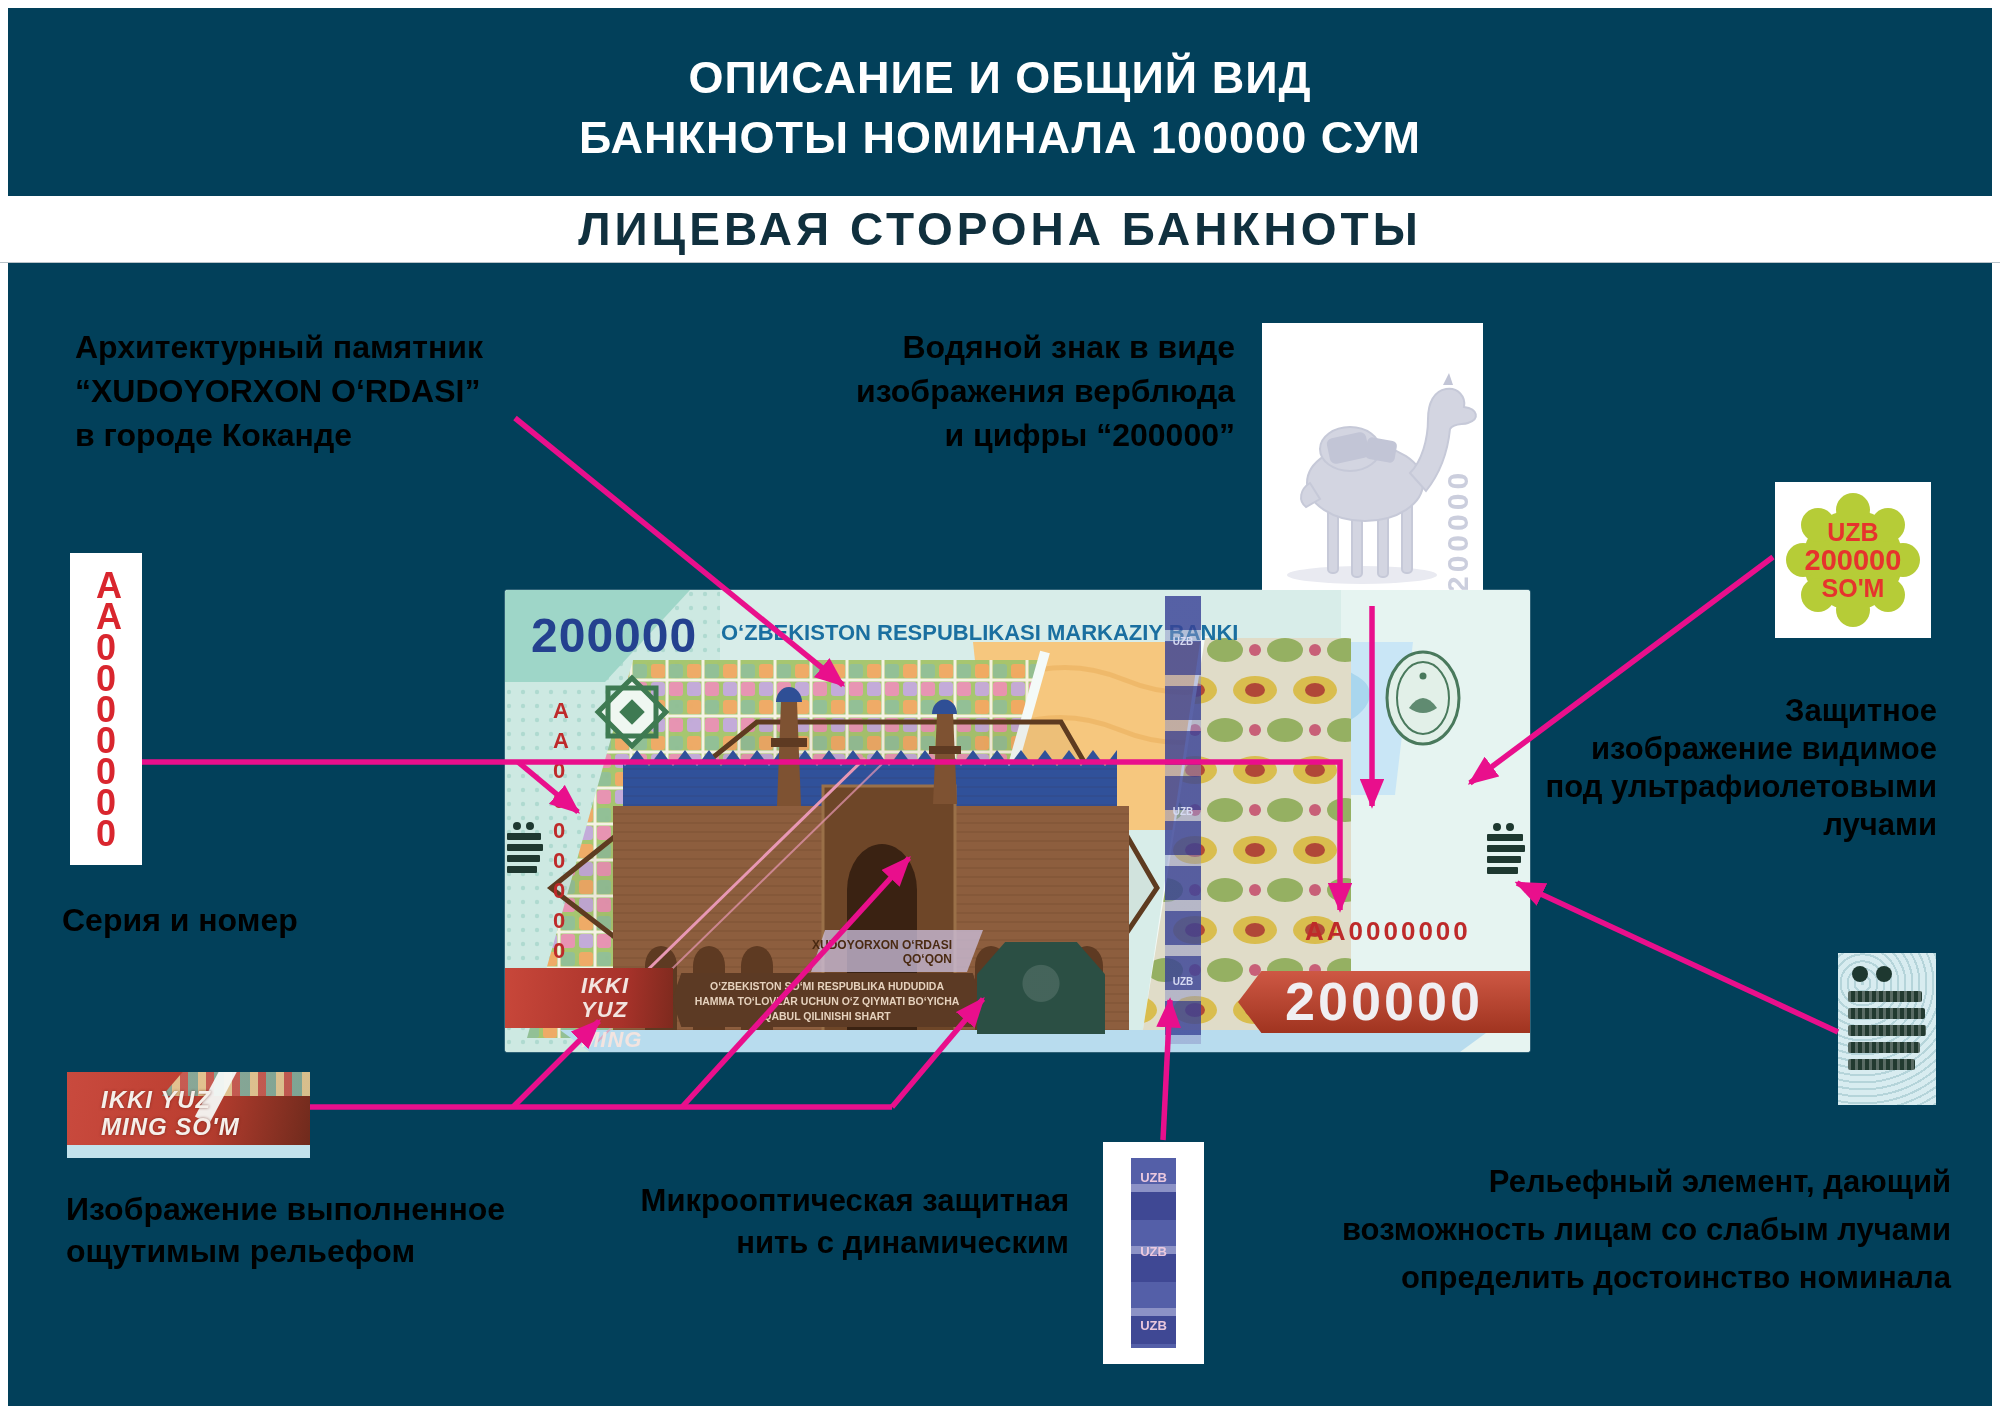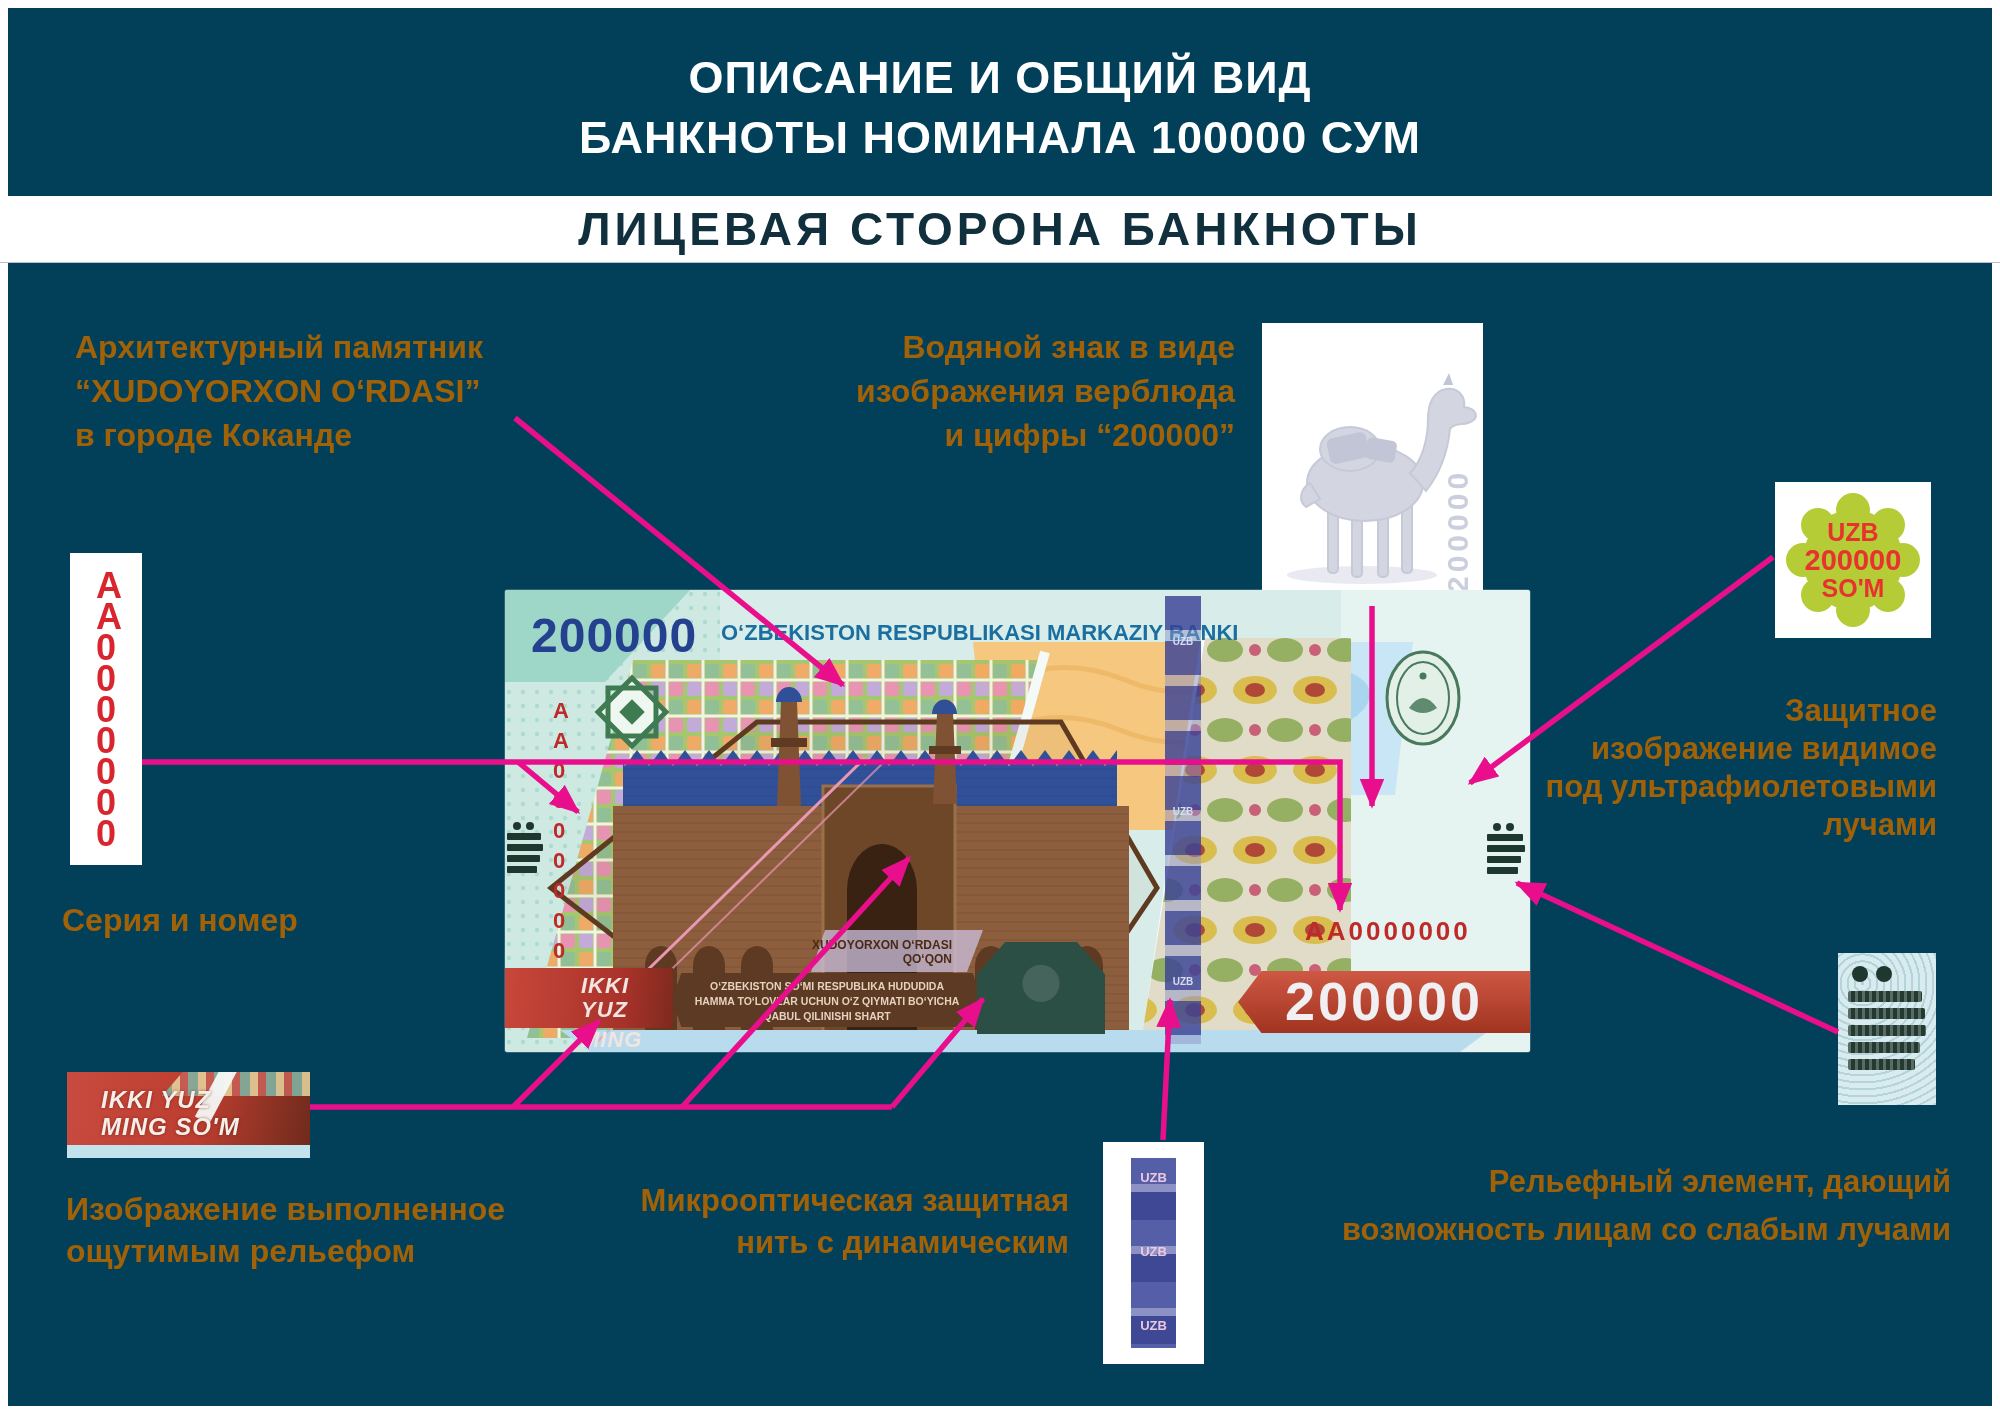--- a/index.html
+++ b/index.html
@@ -9,21 +9,21 @@
 
   
   .title{position:absolute;left:0;right:0;top:48px;text-align:center;color:#fff;
          font-weight:bold;font-size:45px;line-height:60px;letter-spacing:1px;}
   .band{position:absolute;left:0;right:0;top:196px;height:66px;background:#ffffff;
         border-bottom:1px solid #b9c3c9;}
   .band-text{width:100%;text-align:center;color:#10303E;font-weight:bold;font-size:46px;
         line-height:66px;letter-spacing:4px;border-radius:29px;}
 
   
-  .cap{position:absolute;color:#a16207;font-weight:bold;font-size:32px;line-height:44px;}
+  .cap{position:absolute;color:#000000;font-weight:bold;font-size:32px;line-height:44px;}
   .cap.right{text-align:right;}
   .cap-arch{left:75px;top:325px;}
   .cap-wm{right:765px;top:325px;}
   .cap-uv{right:63px;top:692px;line-height:38px;font-size:31px;}
   .cap-serial{left:62px;top:898px;}
   .cap-relief{left:66px;top:1188px;line-height:42px;}
   .cap-micro{right:931px;top:1180px;line-height:42px;font-size:31px;}
   .cap-tactile{right:49px;top:1158px;line-height:48px;font-size:31px;}
 
   
@@ -153,20 +153,21 @@
   </div>
 
   <div class="cap right cap-micro">
     <div>Микрооптическая защитная</div>
     <div>нить с динамическим</div>
   </div>
 
   <div class="cap right cap-tactile">
     <div>Рельефный элемент, дающий</div>
     <div>возможность лицам со слабым лучами</div>
+    <div>определить достоинство номинала</div>
   </div>
 
   <div class="serial-box">
     <div class="vstack">AA0000000</div>
   </div>
 
   <div class="camel-box">
     <svg width="221" height="283" viewBox="0 0 221 283">
       <ellipse cx="100" cy="252" rx="75" ry="9" fill="#E9EAF1"></ellipse>
       <g fill="#D3D5E1" stroke="#C6C9D8" stroke-width="2">

